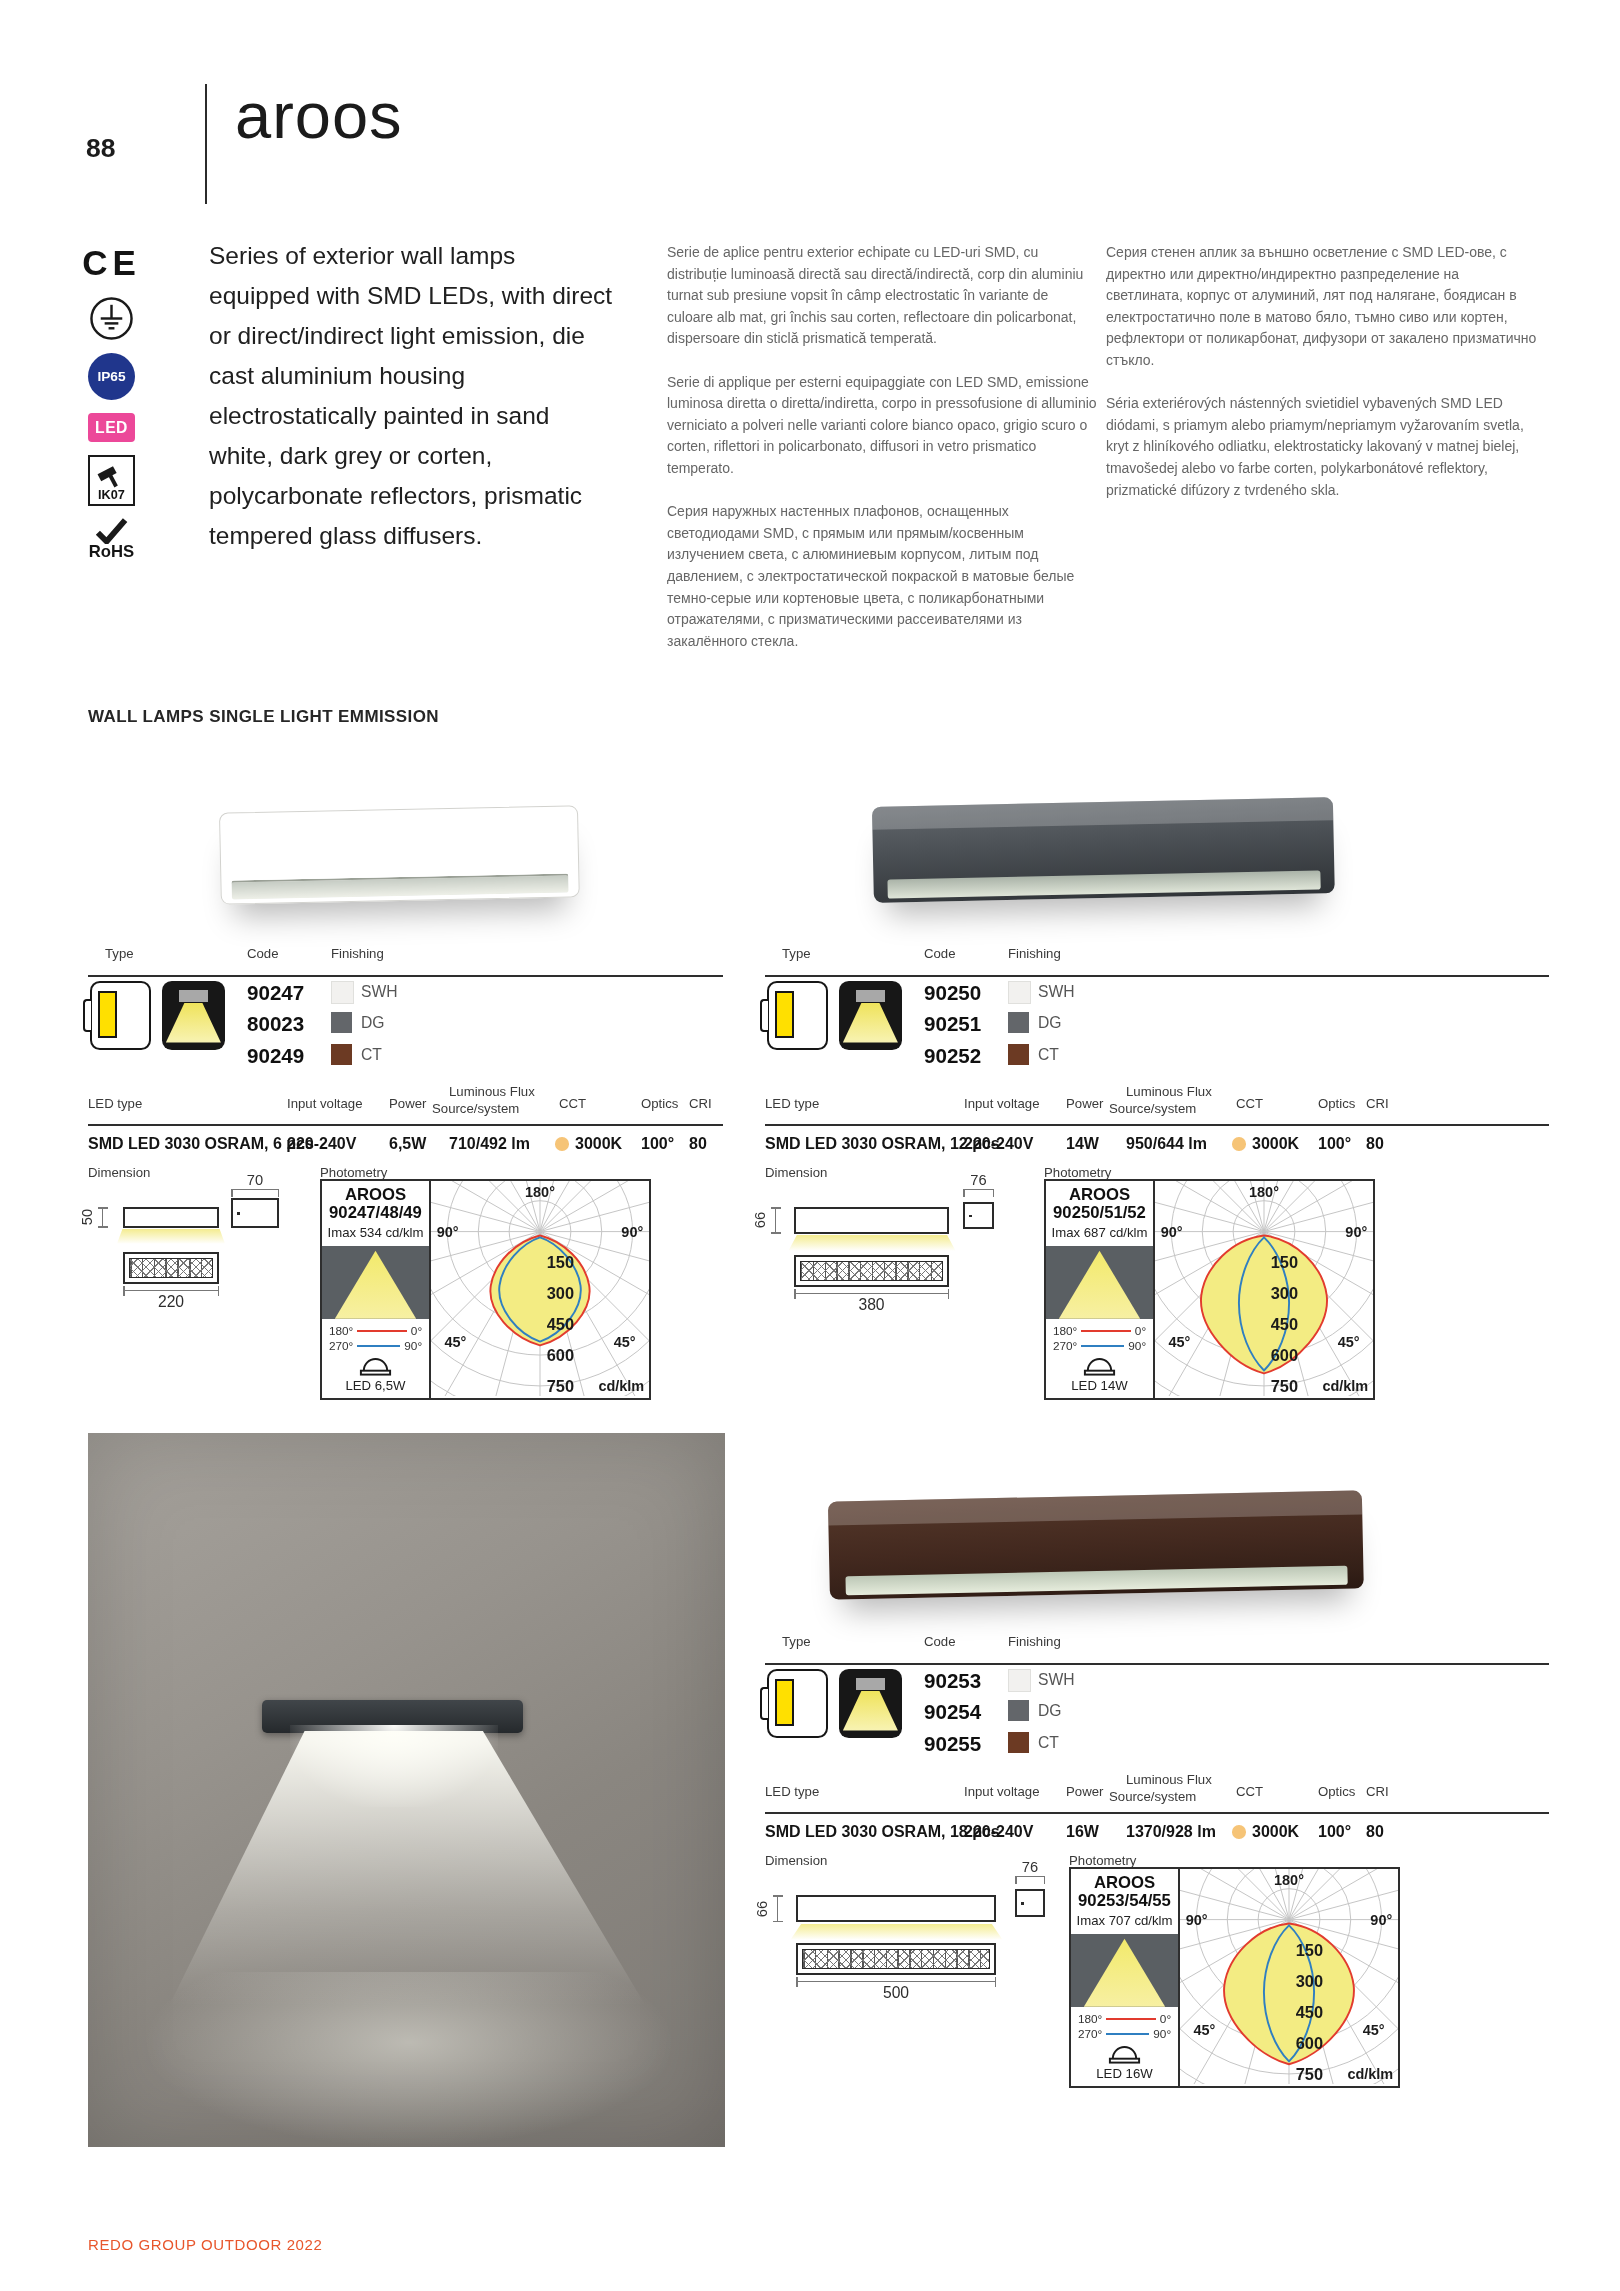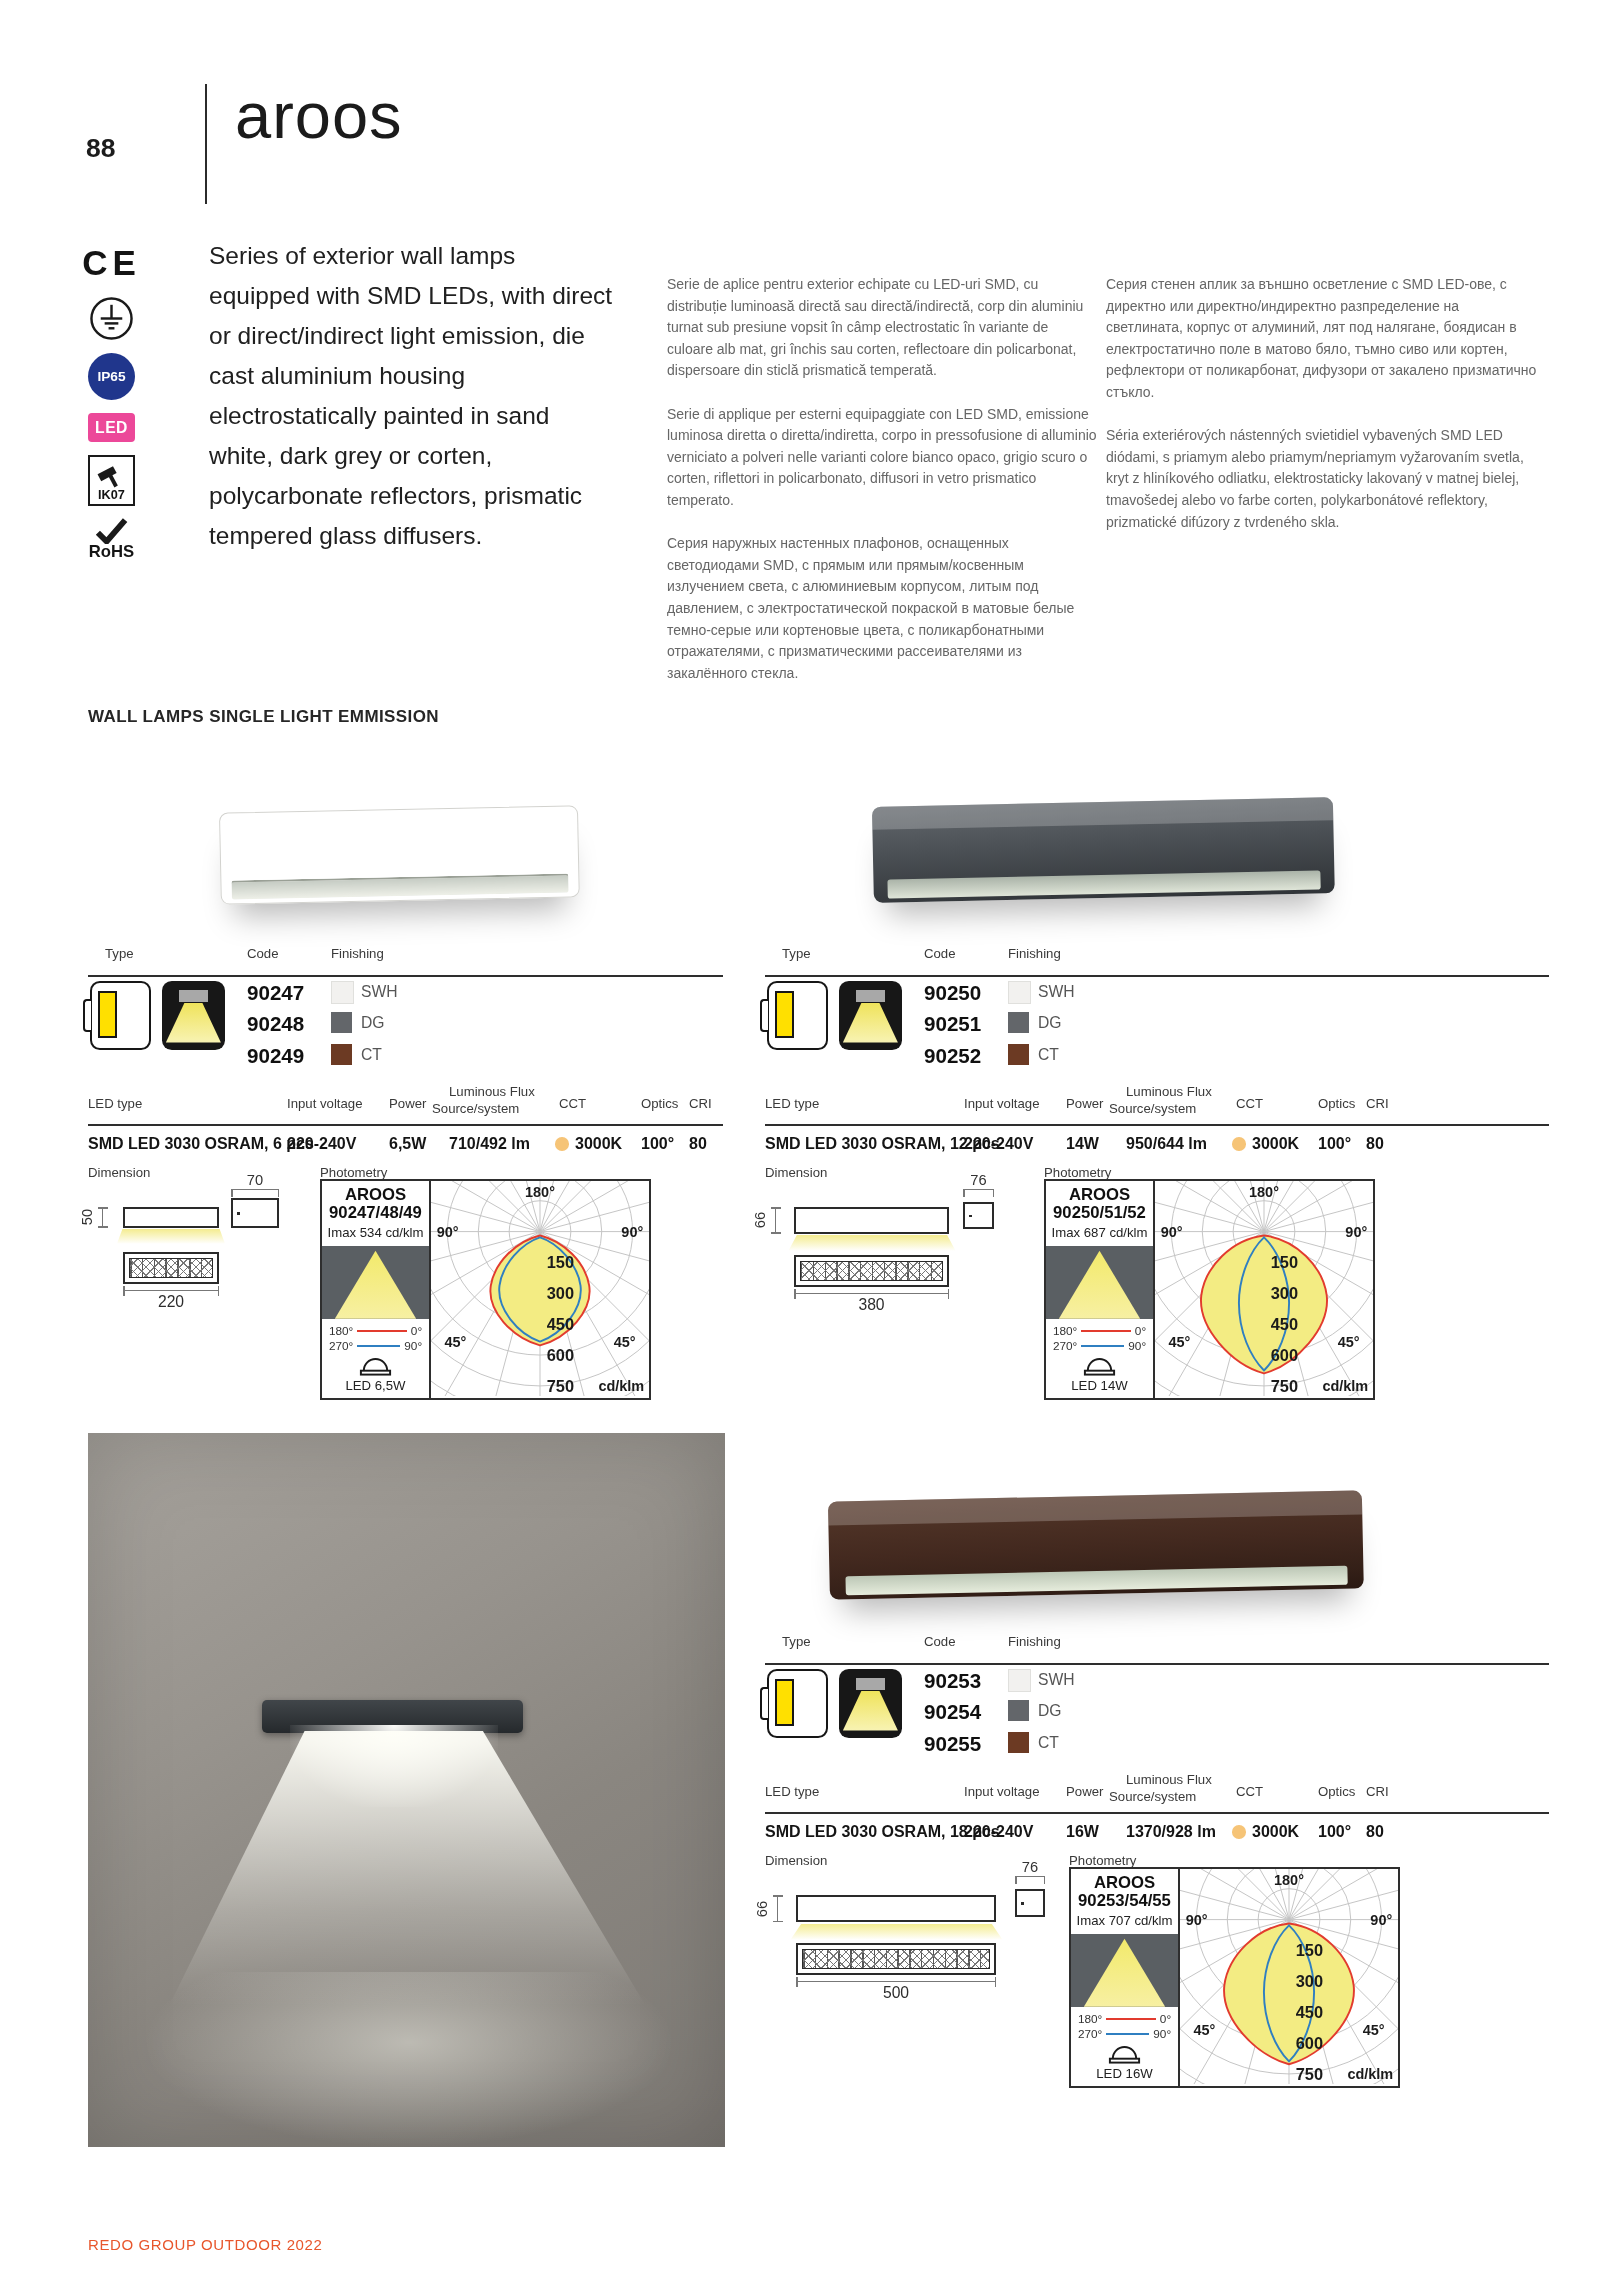--- a/index.html
+++ b/index.html
@@ -20,21 +20,21 @@
   .cert-led{width:47px;height:29px;border-radius:3.9px;background:#ec4899;color:#fff;font-size:15.7px;font-weight:700;
             display:flex;align-items:center;justify-content:center;letter-spacing:0.5px;}
   .cert-ik{width:47px;height:51px;border:2.5px solid #1a1a1a;box-sizing:border-box;display:flex;flex-direction:column;
            align-items:center;justify-content:flex-end;background:#fff;}
   .cert-ik .ik-label{font-size:12.7px;font-weight:700;color:#141414;line-height:15.7px;}
   .cert-rohs{display:flex;flex-direction:column;align-items:center;}
   .cert-rohs .rohs-label{font-size:16.7px;font-weight:700;color:#141414;line-height:15.7px;}
 
   
   .intro-en{position:absolute;left:209px;top:236px;width:404px;font-size:24.5px;line-height:40px;font-weight:500;color:#202020;}
-  .intro-col{position:absolute;top:242px;width:431px;font-size:14px;line-height:21.6px;color:#666;margin-top:32px;}
+  .intro-col{position:absolute;top:242px;width:431px;font-size:14px;line-height:21.6px;color:#666;}
   .intro-col p{margin:0 0 21.6px 0;}
   .col2{left:667px;}
   .col3{left:1106px;}
 
   .section-title{position:absolute;left:88px;top:707px;font-size:17px;font-weight:700;letter-spacing:0.4px;color:#262626;}
 
   
   .product{position:absolute;width:635px;height:659px;}
   .b1{left:88px;top:779px;}
   .b2{left:765px;top:779px;width:784px;}
@@ -227,21 +227,21 @@
     <div class="rule rule1"></div>
     <div class="ticon1">
         <div class="tab"></div>
         <div class="bar"></div>
       </div>
     <div class="ticon2">
         <div class="cap"></div>
         <div class="beamtri"></div>
       </div>
     <span class="code-val" style="top:202px">90247</span>
-    <span class="code-val" style="top:233px">90248</span>
+    <span class="code-val" style="top:233px">80023</span>
     <span class="code-val" style="top:265px">90249</span>
     <span class="swatch swh" style="top:202px"></span>
     <span class="swatch dg" style="top:233px"></span>
     <span class="swatch ct" style="top:265px"></span>
     <span class="fin-label" style="top:204px">SWH</span>
     <span class="fin-label" style="top:235px">DG</span>
     <span class="fin-label" style="top:267px">CT</span>
     <span class="th th-led">LED type</span>
     <span class="th th-iv">Input voltage</span>
     <span class="th th-power">Power</span>

